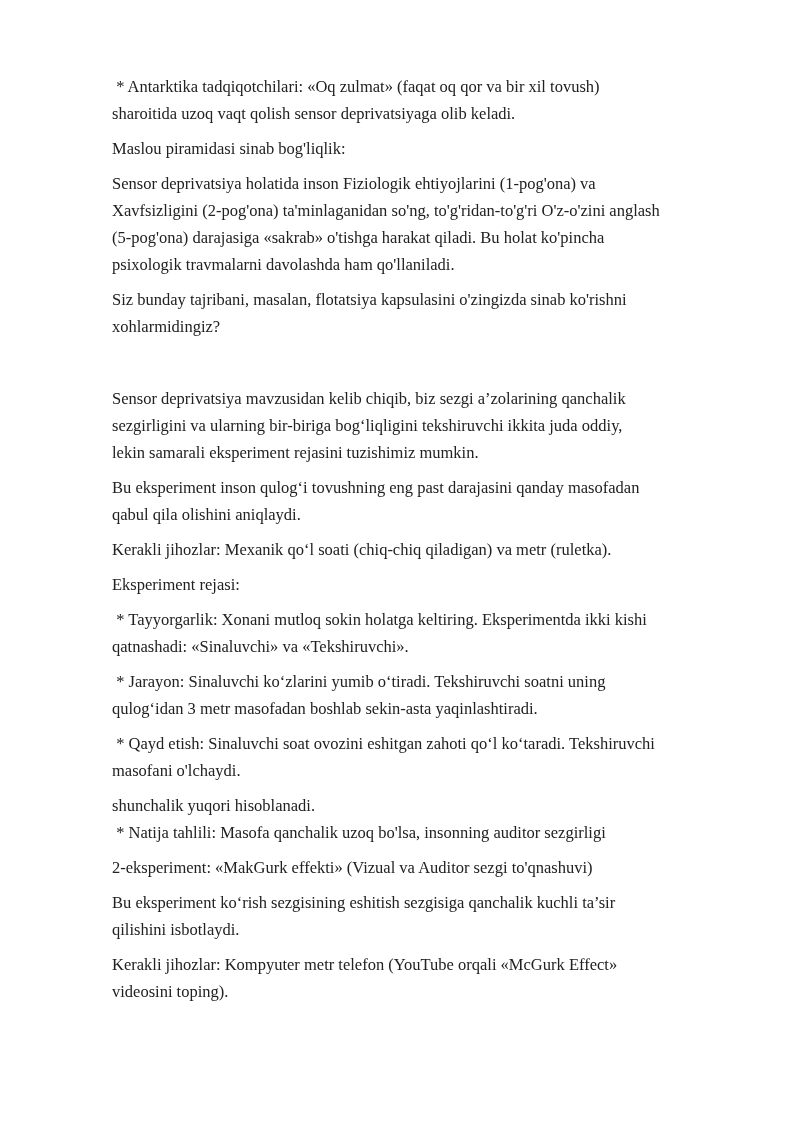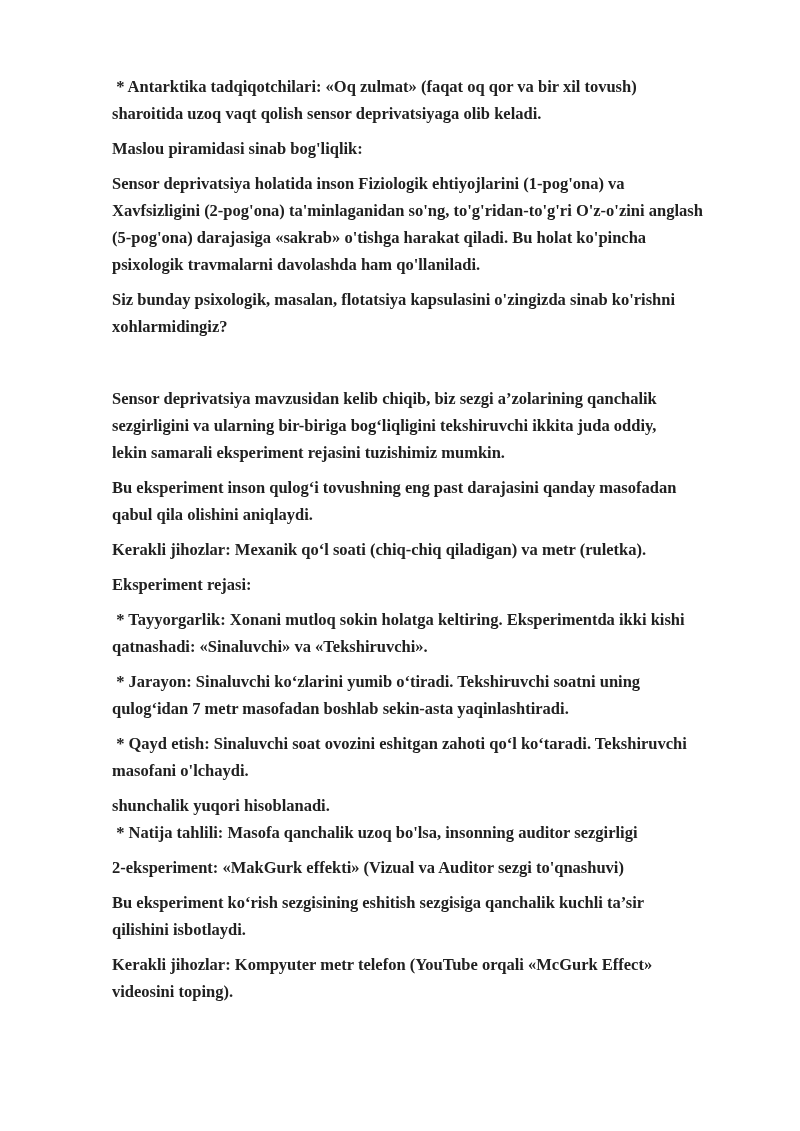--- a/index.html
+++ b/index.html
@@ -22,21 +22,20 @@
     line-height: 27px;
     color: #212121;
   }
   .para {
     margin: 0 0 8px 0;
     padding: 0;
   }
   .line {
     display: block;
     white-space: pre;
-    font-weight: bold;
   }
   .section-gap {
     height: 37px;
   }
 </style>
 </head>
 <body>
 
 <div class="page">
   <div class="content">
@@ -51,21 +50,21 @@
     </p>
 
     <p class="para">
       <span class="line">Sensor deprivatsiya holatida inson Fiziologik ehtiyojlarini (1-pog'ona) va</span>
       <span class="line">Xavfsizligini (2-pog'ona) ta'minlaganidan so'ng, to'g'ridan-to'g'ri O'z-o'zini anglash</span>
       <span class="line">(5-pog'ona) darajasiga «sakrab» o'tishga harakat qiladi. Bu holat ko'pincha</span>
       <span class="line">psixologik travmalarni davolashda ham qo'llaniladi.</span>
     </p>
 
     <p class="para">
-      <span class="line">Siz bunday psixologik, masalan, flotatsiya kapsulasini o'zingizda sinab ko'rishni</span>
+      <span class="line">Siz bunday tajribani, masalan, flotatsiya kapsulasini o'zingizda sinab ko'rishni</span>
       <span class="line">xohlarmidingiz?</span>
     </p>
 
     <div class="section-gap"></div>
 
     <p class="para">
       <span class="line">Sensor deprivatsiya mavzusidan kelib chiqib, biz sezgi a’zolarining qanchalik</span>
       <span class="line">sezgirligini va ularning bir-biriga bogʻliqligini tekshiruvchi ikkita juda oddiy,</span>
       <span class="line">lekin samarali eksperiment rejasini tuzishimiz mumkin.</span>
     </p>
@@ -84,21 +83,21 @@
       <span class="line">Eksperiment rejasi:</span>
     </p>
 
     <p class="para">
       <span class="line"> * Tayyorgarlik: Xonani mutloq sokin holatga keltiring. Eksperimentda ikki kishi</span>
       <span class="line">qatnashadi: «Sinaluvchi» va «Tekshiruvchi».</span>
     </p>
 
     <p class="para">
       <span class="line"> * Jarayon: Sinaluvchi koʻzlarini yumib oʻtiradi. Tekshiruvchi soatni uning</span>
-      <span class="line">qulogʻidan 7 metr masofadan boshlab sekin-asta yaqinlashtiradi.</span>
+      <span class="line">qulogʻidan 3 metr masofadan boshlab sekin-asta yaqinlashtiradi.</span>
     </p>
 
     <p class="para">
       <span class="line"> * Qayd etish: Sinaluvchi soat ovozini eshitgan zahoti qoʻl koʻtaradi. Tekshiruvchi</span>
       <span class="line">masofani o'lchaydi.</span>
     </p>
 
     <p class="para">
       <span class="line">shunchalik yuqori hisoblanadi.</span>
       <span class="line"> * Natija tahlili: Masofa qanchalik uzoq bo'lsa, insonning auditor sezgirligi</span>

